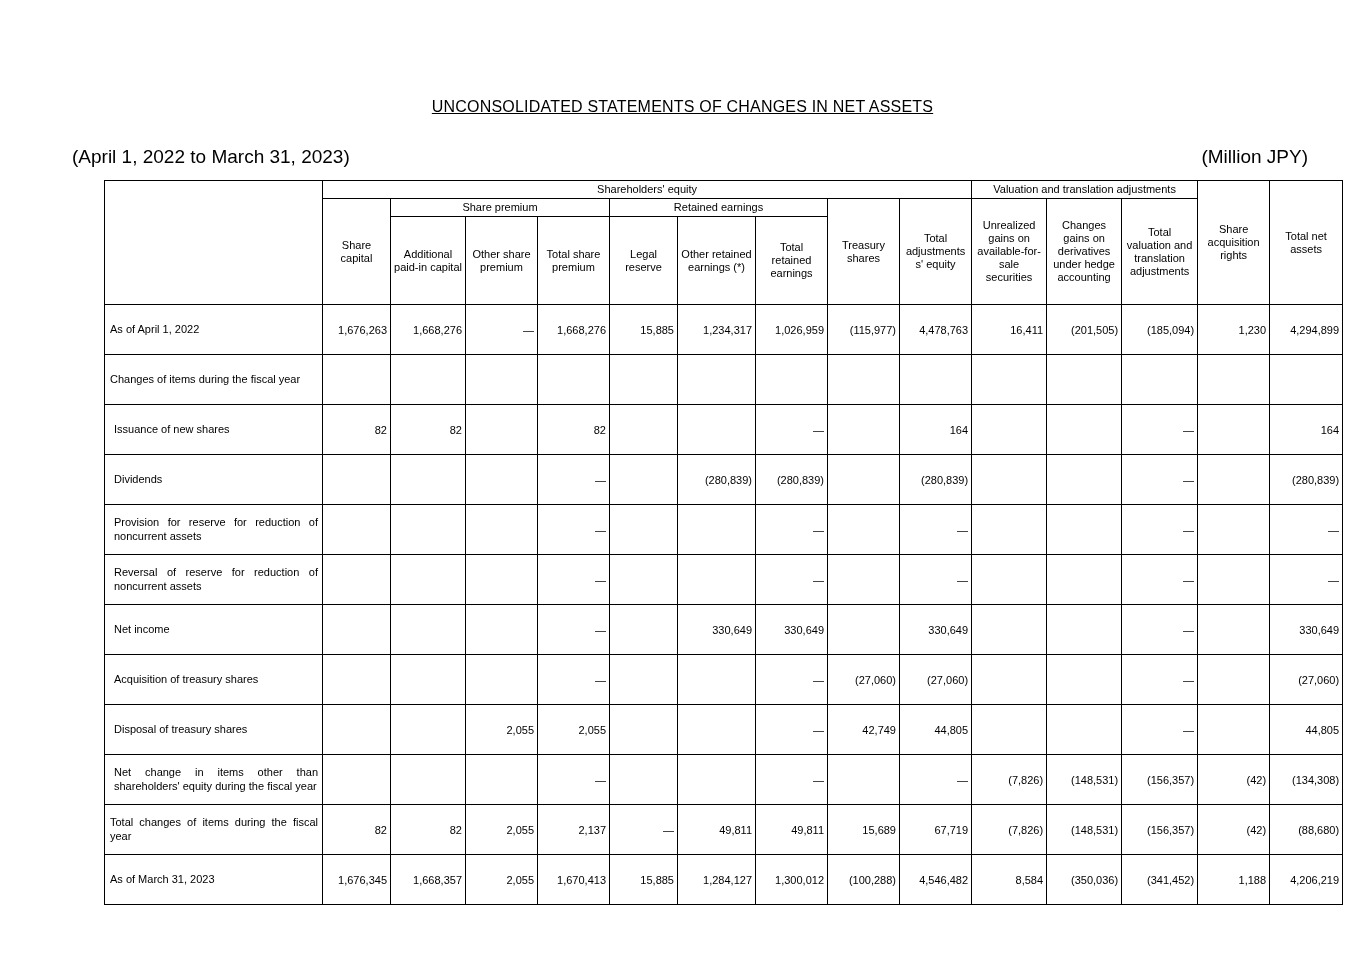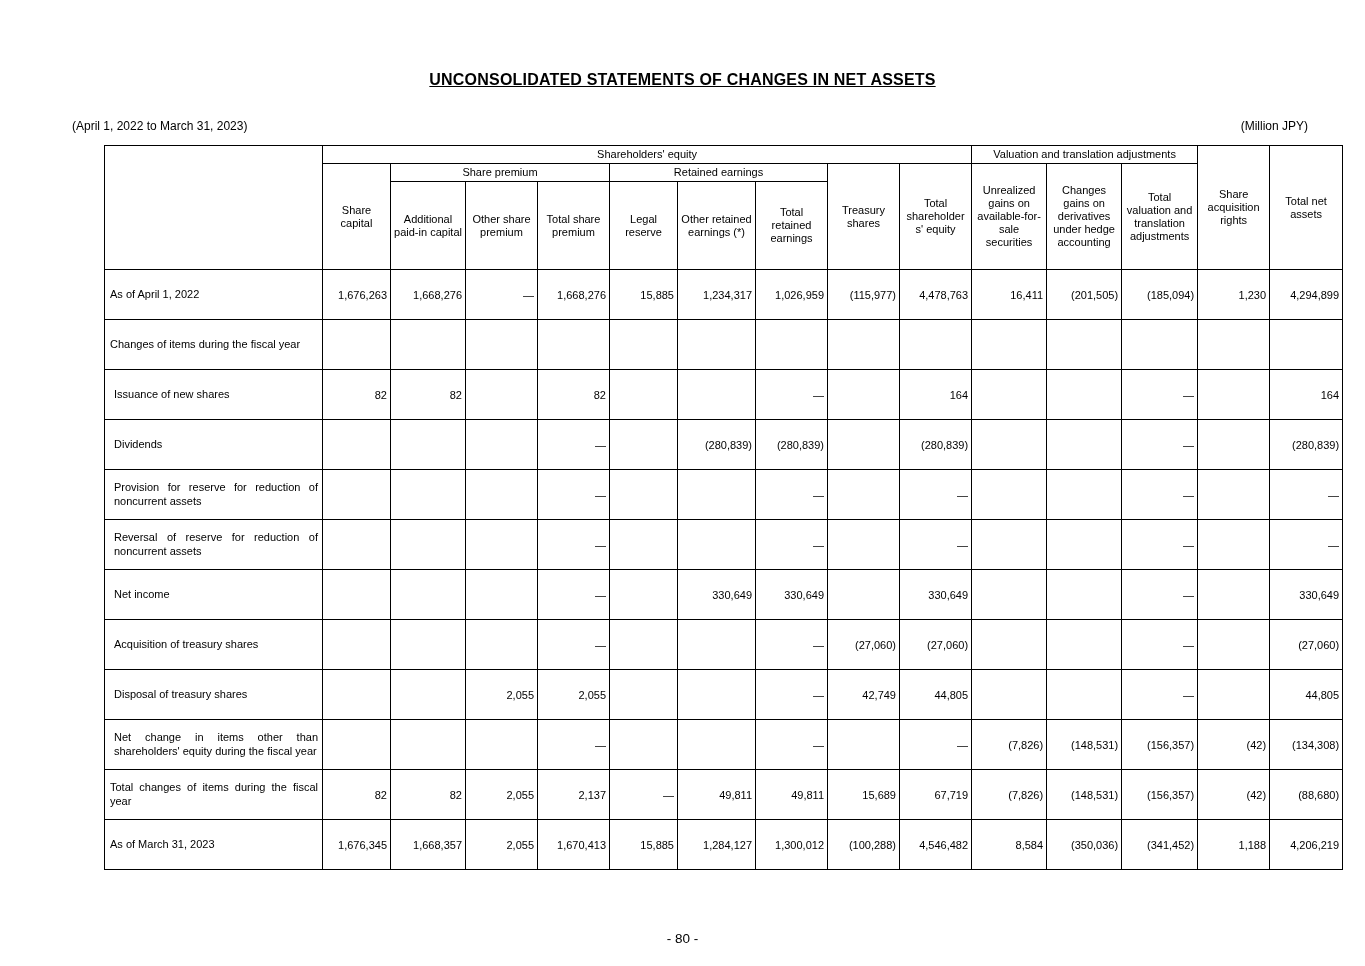--- a/index.html
+++ b/index.html
@@ -10,30 +10,30 @@
     position: relative;
     font-family: "Liberation Sans", sans-serif;
     color: #000;
     overflow: hidden;
   }
   .page { width: 1365px; height: 966px; position: relative; }
 
   .title {
     text-align: center;
     font-size: 16px;
-    font-weight: bold;
-    padding-top: 71px;
+    font-weight: normal;
+    padding-top: 98px;
     letter-spacing: 0.2px;
   }
   .title span { text-decoration: underline; }
 
   .subhead {
     display: flex;
     justify-content: space-between;
-    font-size: 12px;
+    font-size: 19px;
     margin: 30px 57px 12px 72px;
   }
 
   table.net-assets {
     border-collapse: collapse;
     table-layout: fixed;
     width: 1238px;
     margin-left: 104px;
     font-size: 11px;
   }
@@ -114,21 +114,21 @@
         <th colspan="9">Shareholders' equity</th>
         <th colspan="3">Valuation and translation adjustments</th>
         <th rowspan="3">Share acquisition rights</th>
         <th rowspan="3">Total net assets</th>
       </tr>
       <tr class="h-thin">
         <th rowspan="2">Share capital</th>
         <th colspan="3">Share premium</th>
         <th colspan="3">Retained earnings</th>
         <th rowspan="2">Treasury shares</th>
-        <th rowspan="2">Total shareholder s' equity</th>
+        <th rowspan="2">Total adjustments s' equity</th>
         <th rowspan="2">Unrealized gains on available-for-sale securities</th>
         <th rowspan="2">Changes gains on derivatives under hedge accounting</th>
         <th rowspan="2">Total valuation and translation adjustments</th>
       </tr>
       <tr class="h-leaf">
         <th>Additional paid-in capital</th>
         <th>Other share premium</th>
         <th>Total share premium</th>
         <th>Legal reserve</th>
         <th>Other retained earnings (*)</th>
@@ -336,15 +336,14 @@
           <td class="num">4,546,482</td>
           <td class="num">8,584</td>
           <td class="num">(350,036)</td>
           <td class="num">(341,452)</td>
           <td class="num">1,188</td>
           <td class="num">4,206,219</td>
         </tr>
       </tbody>
   </table>
 
-  <div class="footer">- 80 -</div>
 
 </div>
 
 </body></html>

